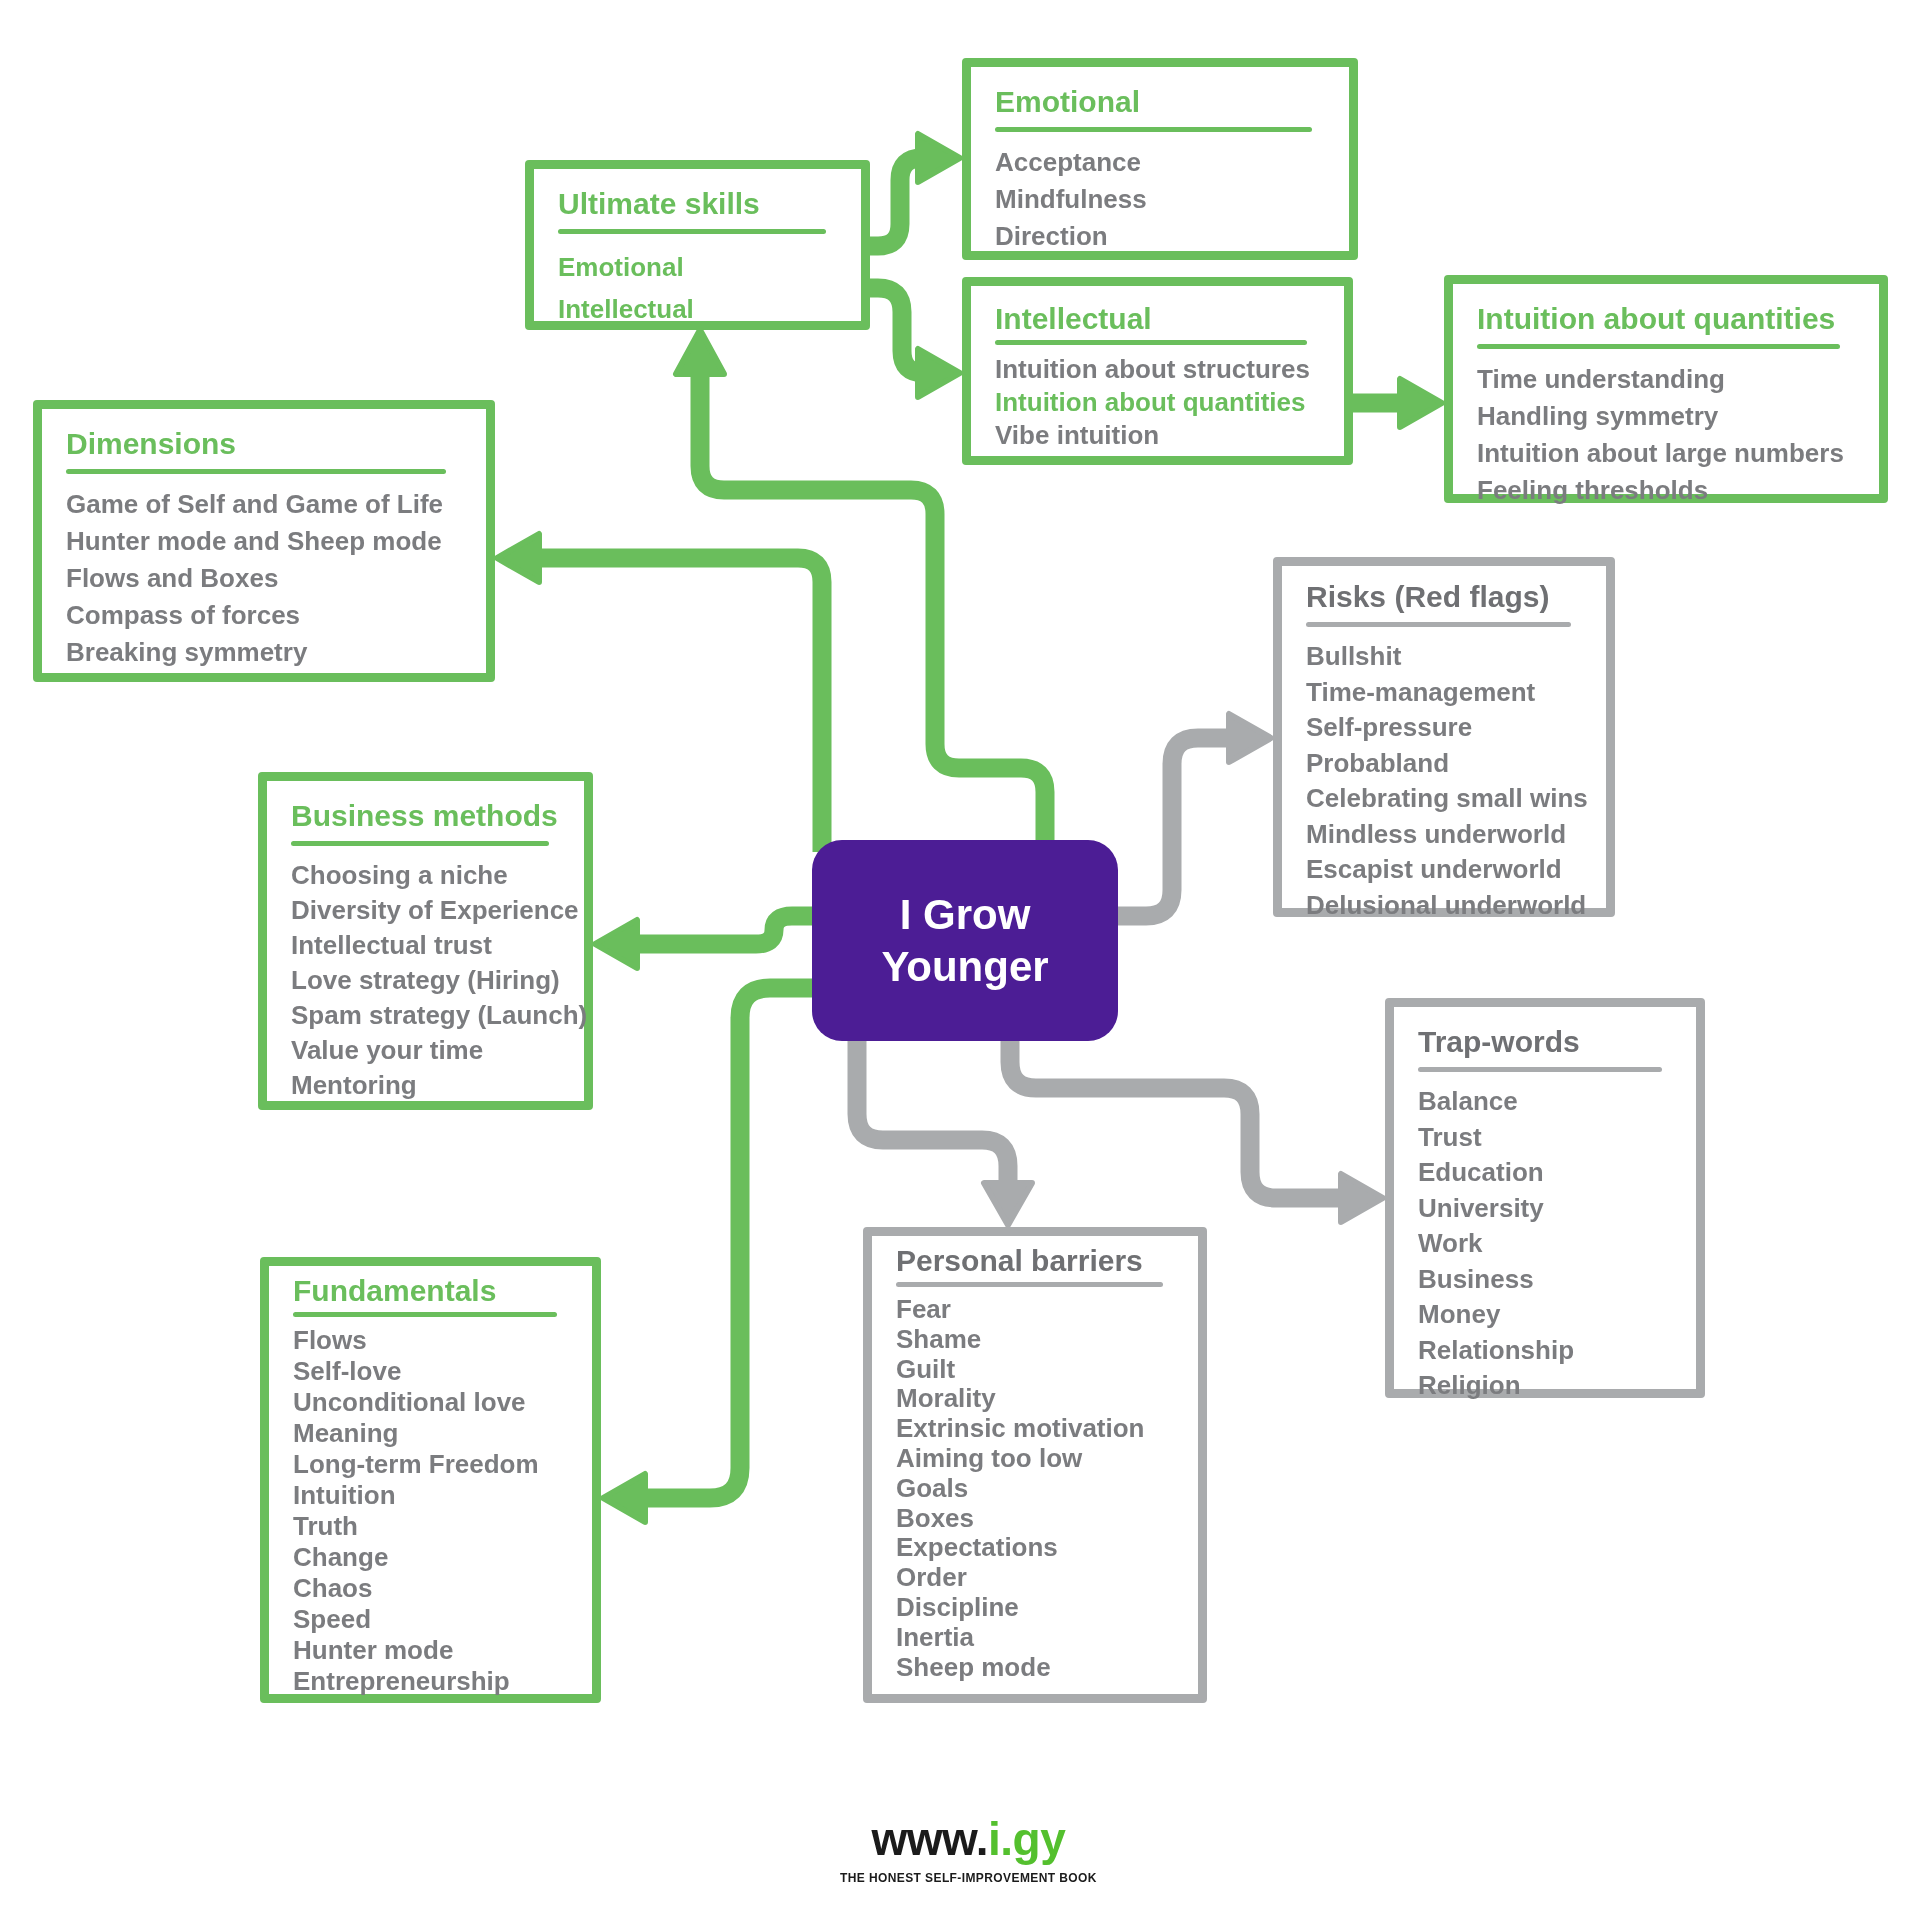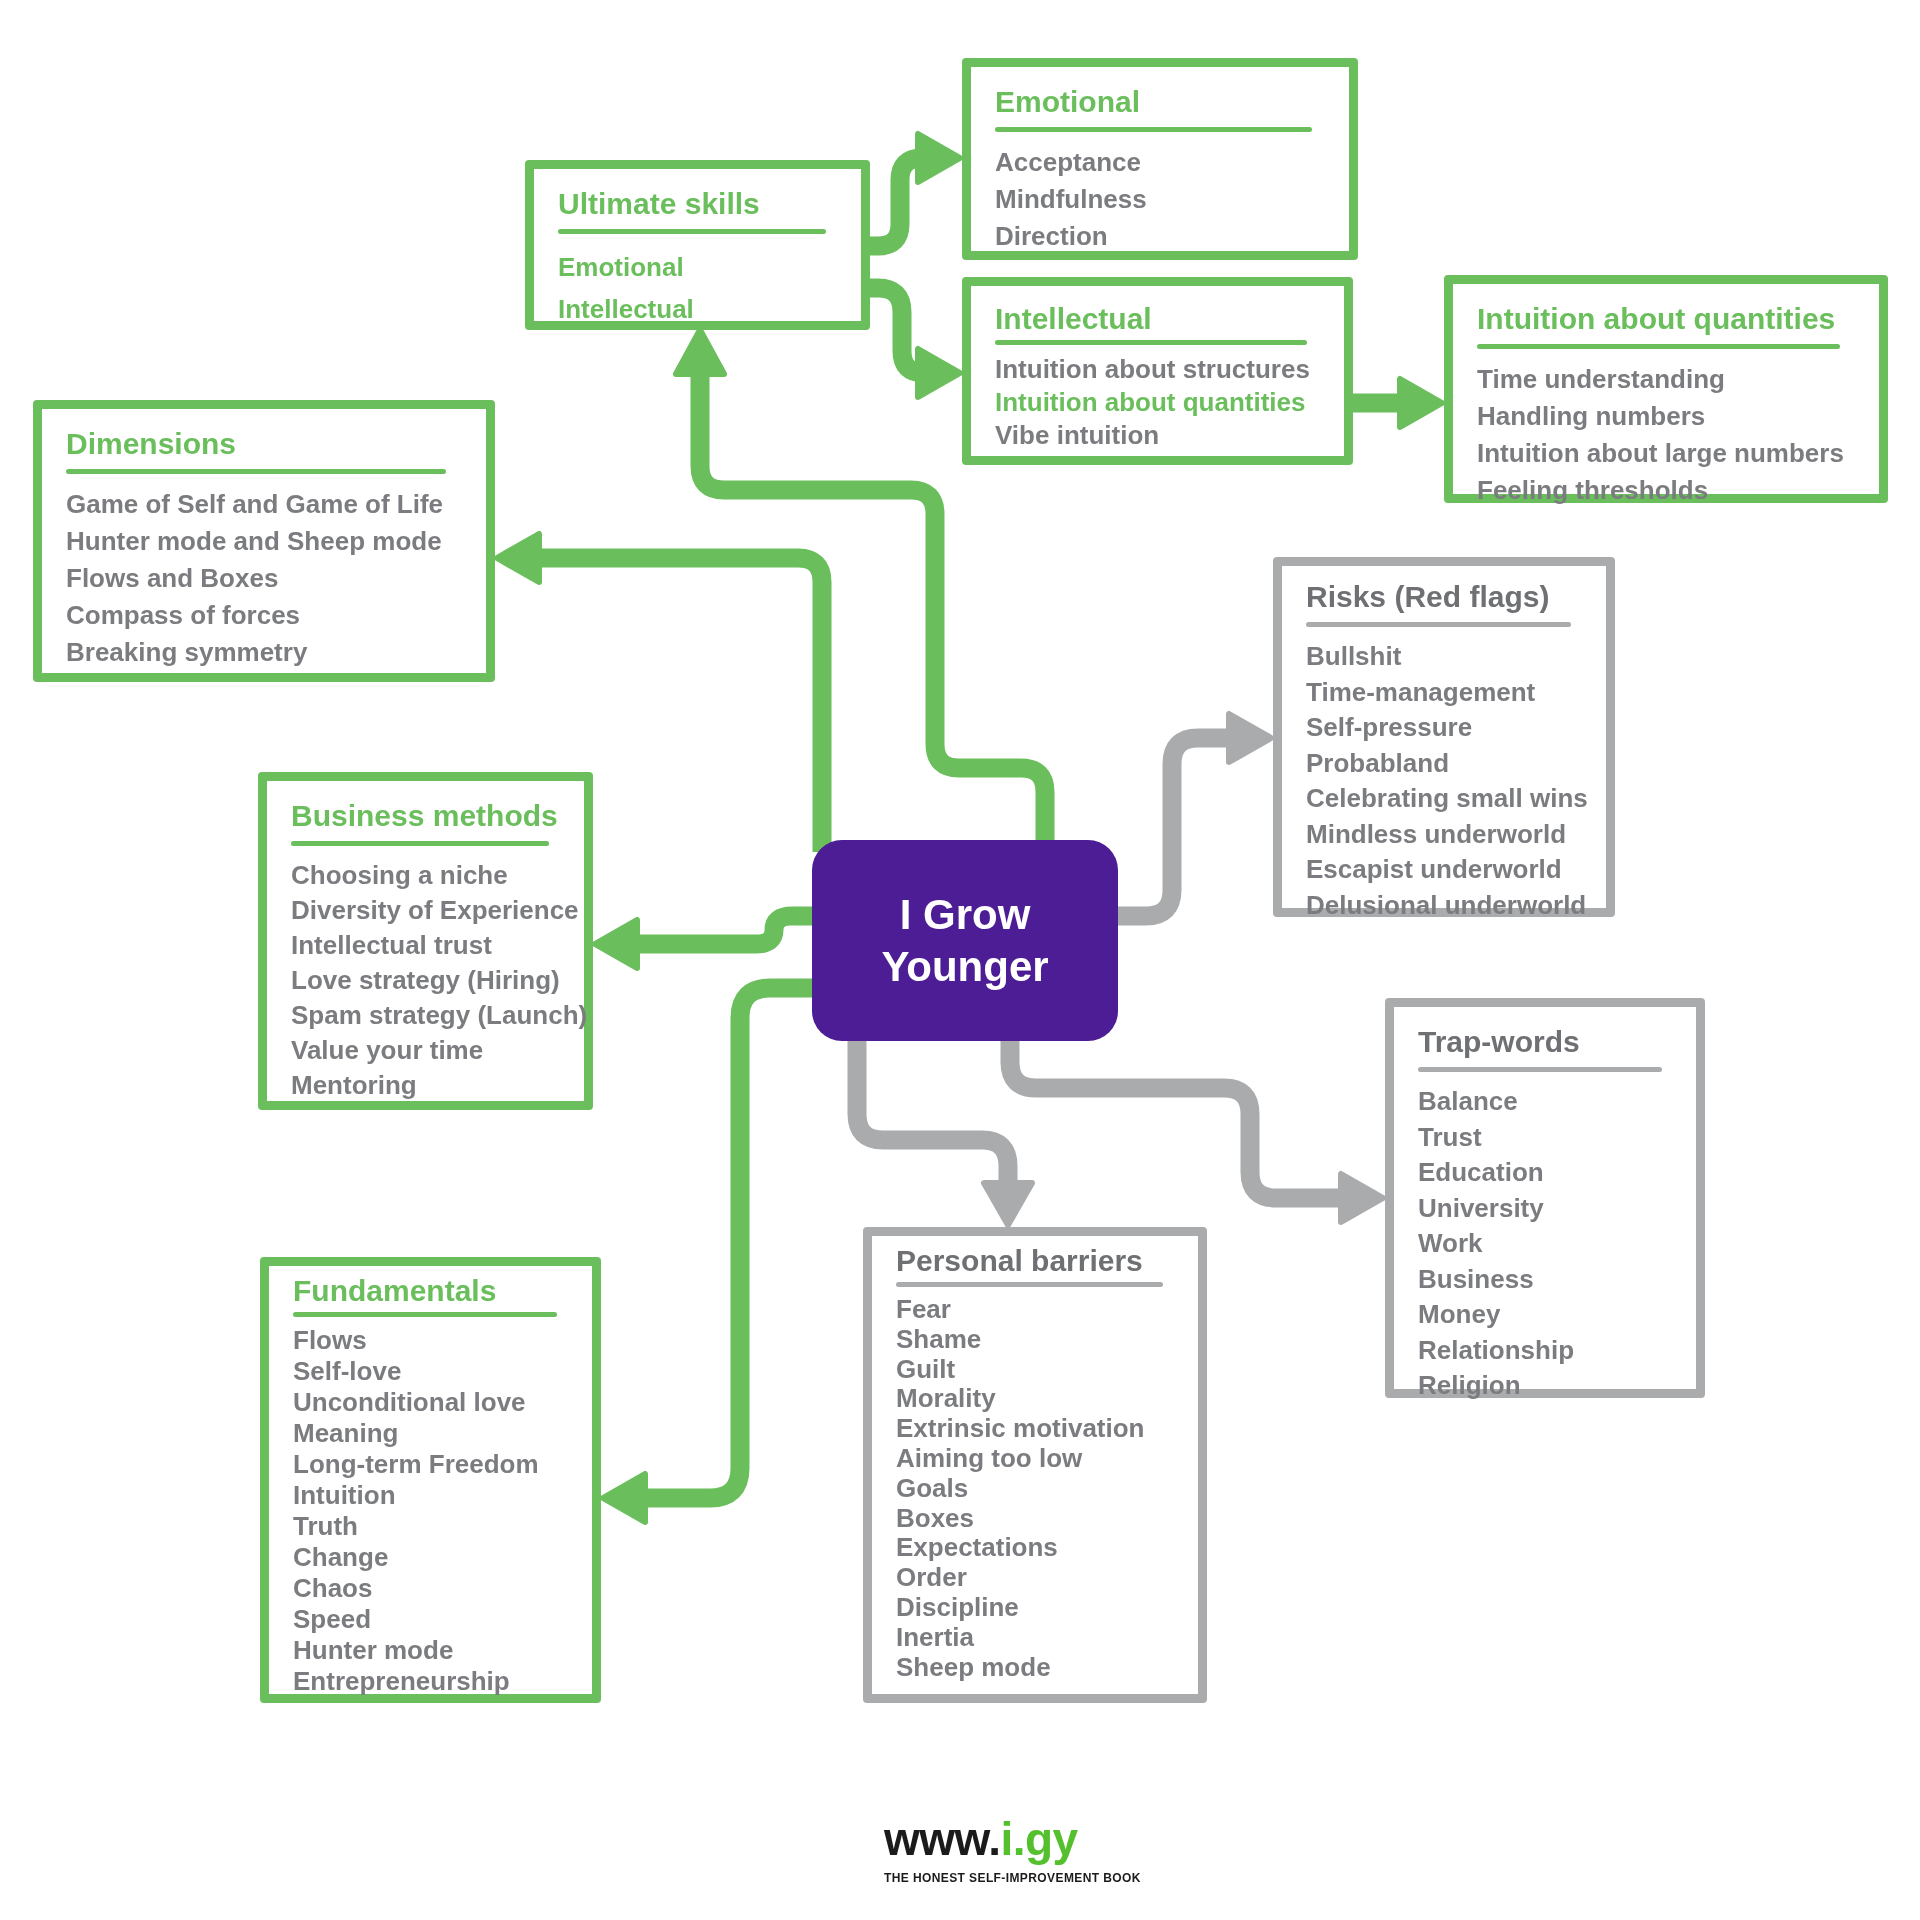--- a/index.html
+++ b/index.html
@@ -31,21 +31,21 @@
   .lh30 li{line-height:29.8px;}
   .pt16{padding-top:16px;} .pt10{padding-top:10px;}
   .pt10 .rule,.tight .rule{margin:6px 0 8px 0;}
 
   #center-node{
     position:absolute;z-index:3;left:812px;top:840px;width:306px;height:201px;
     background:#4c1d95;border-radius:30px;display:flex;flex-direction:column;
     align-items:center;justify-content:center;color:#ffffff;font-weight:700;
     font-size:42px;line-height:1.22;text-align:center;
   }
-  #logo{position:absolute;z-index:2;left:884px;top:1816px;}
+  #logo{position:absolute;z-index:2;left:840px;top:1816px;text-align:center;}
   .wordmark{font-size:46px;font-weight:700;line-height:1;letter-spacing:-0.5px;}
   .wordmark .www{color:#1b1b1b;}
   .wordmark .domain{color:#54c02e;}
   .tagline{font-size:12px;font-weight:700;color:#1b1b1b;letter-spacing:0.4px;margin-top:9px;white-space:nowrap;}
 </style>
 </head>
 <body>
 
 <div id="canvas">
 
@@ -119,21 +119,21 @@
       <li class="green">Intuition about quantities</li>
       <li>Vibe intuition</li>
     </ul>
   </div>
 
   <div class="box" style="left:1444px;top:275px;width:444px;height:228px;">
     <div class="box-title">Intuition about quantities</div>
     <div class="rule"></div>
     <ul class="items lh37">
       <li>Time understanding</li>
-      <li>Handling numbers</li>
+      <li>Handling symmetry</li>
       <li>Intuition about large numbers</li>
       <li>Feeling thresholds</li>
     </ul>
   </div>
 
   <div class="box" style="left:33px;top:400px;width:462px;height:282px;">
     <div class="box-title">Dimensions</div>
     <div class="rule"></div>
     <ul class="items lh37">
       <li>Game of Self and Game of Life</li>

